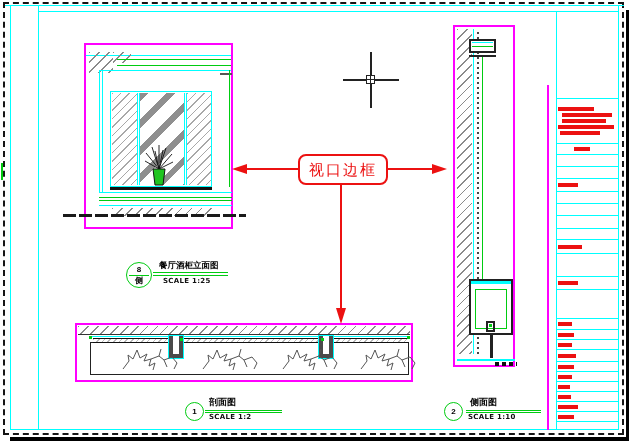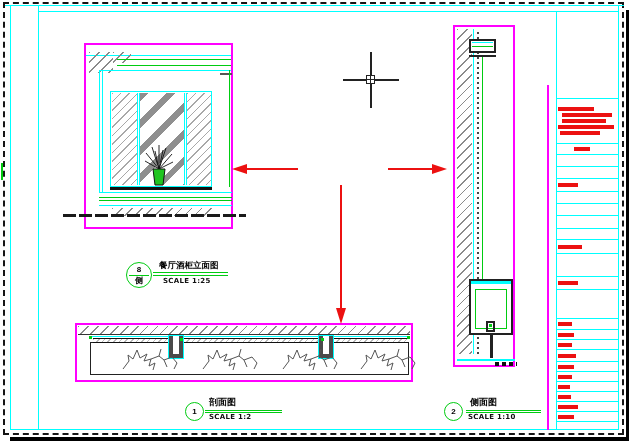--- a/index.html
+++ b/index.html
@@ -212,20 +212,23 @@
   <div class="abs dunder" style="left:205px;top:410px;width:77px;height:3px;"></div>
   <div class="abs scale" style="left:209px;top:414px;">SCALE 1:2</div>
 
   <div class="abs bub" style="left:444px;top:402px;width:19px;height:19px;">
     <span>2</span>
   </div>
   <div class="abs cn" style="left:470px;top:398px;">侧面图</div>
   <div class="abs dunder" style="left:466px;top:410px;width:75px;height:3px;"></div>
   <div class="abs scale" style="left:468px;top:414px;text-align:right;">SCALE 1:10</div>
 
+  <div class="abs callout-box" style="left:298px;top:154px;width:90px;height:31px;box-sizing:border-box;">
+    <span>视口边框</span>
+  </div>
   <div class="abs" style="left:246px;top:168px;width:52px;height:2px;background:var(--rd);"></div>
   <div class="abs tri" style="left:232px;top:164px;border-right:15px solid var(--rd);border-top:5px solid transparent;border-bottom:5px solid transparent;"></div>
   <div class="abs" style="left:388px;top:168px;width:45px;height:2px;background:var(--rd);"></div>
   <div class="abs tri" style="left:432px;top:164px;border-left:15px solid var(--rd);border-top:5px solid transparent;border-bottom:5px solid transparent;"></div>
   <div class="abs" style="left:340px;top:185px;width:2px;height:123px;background:var(--rd);"></div>
   <div class="abs tri" style="left:336px;top:308px;border-top:16px solid var(--rd);border-left:5px solid transparent;border-right:5px solid transparent;"></div>
 
   <div class="abs" style="left:343px;top:52px;width:56px;height:56px;">
     <div class="abs" style="left:0;top:27px;width:56px;height:1.5px;background:#222;"></div>
     <div class="abs" style="left:27px;top:0;width:1.5px;height:56px;background:#222;"></div>

